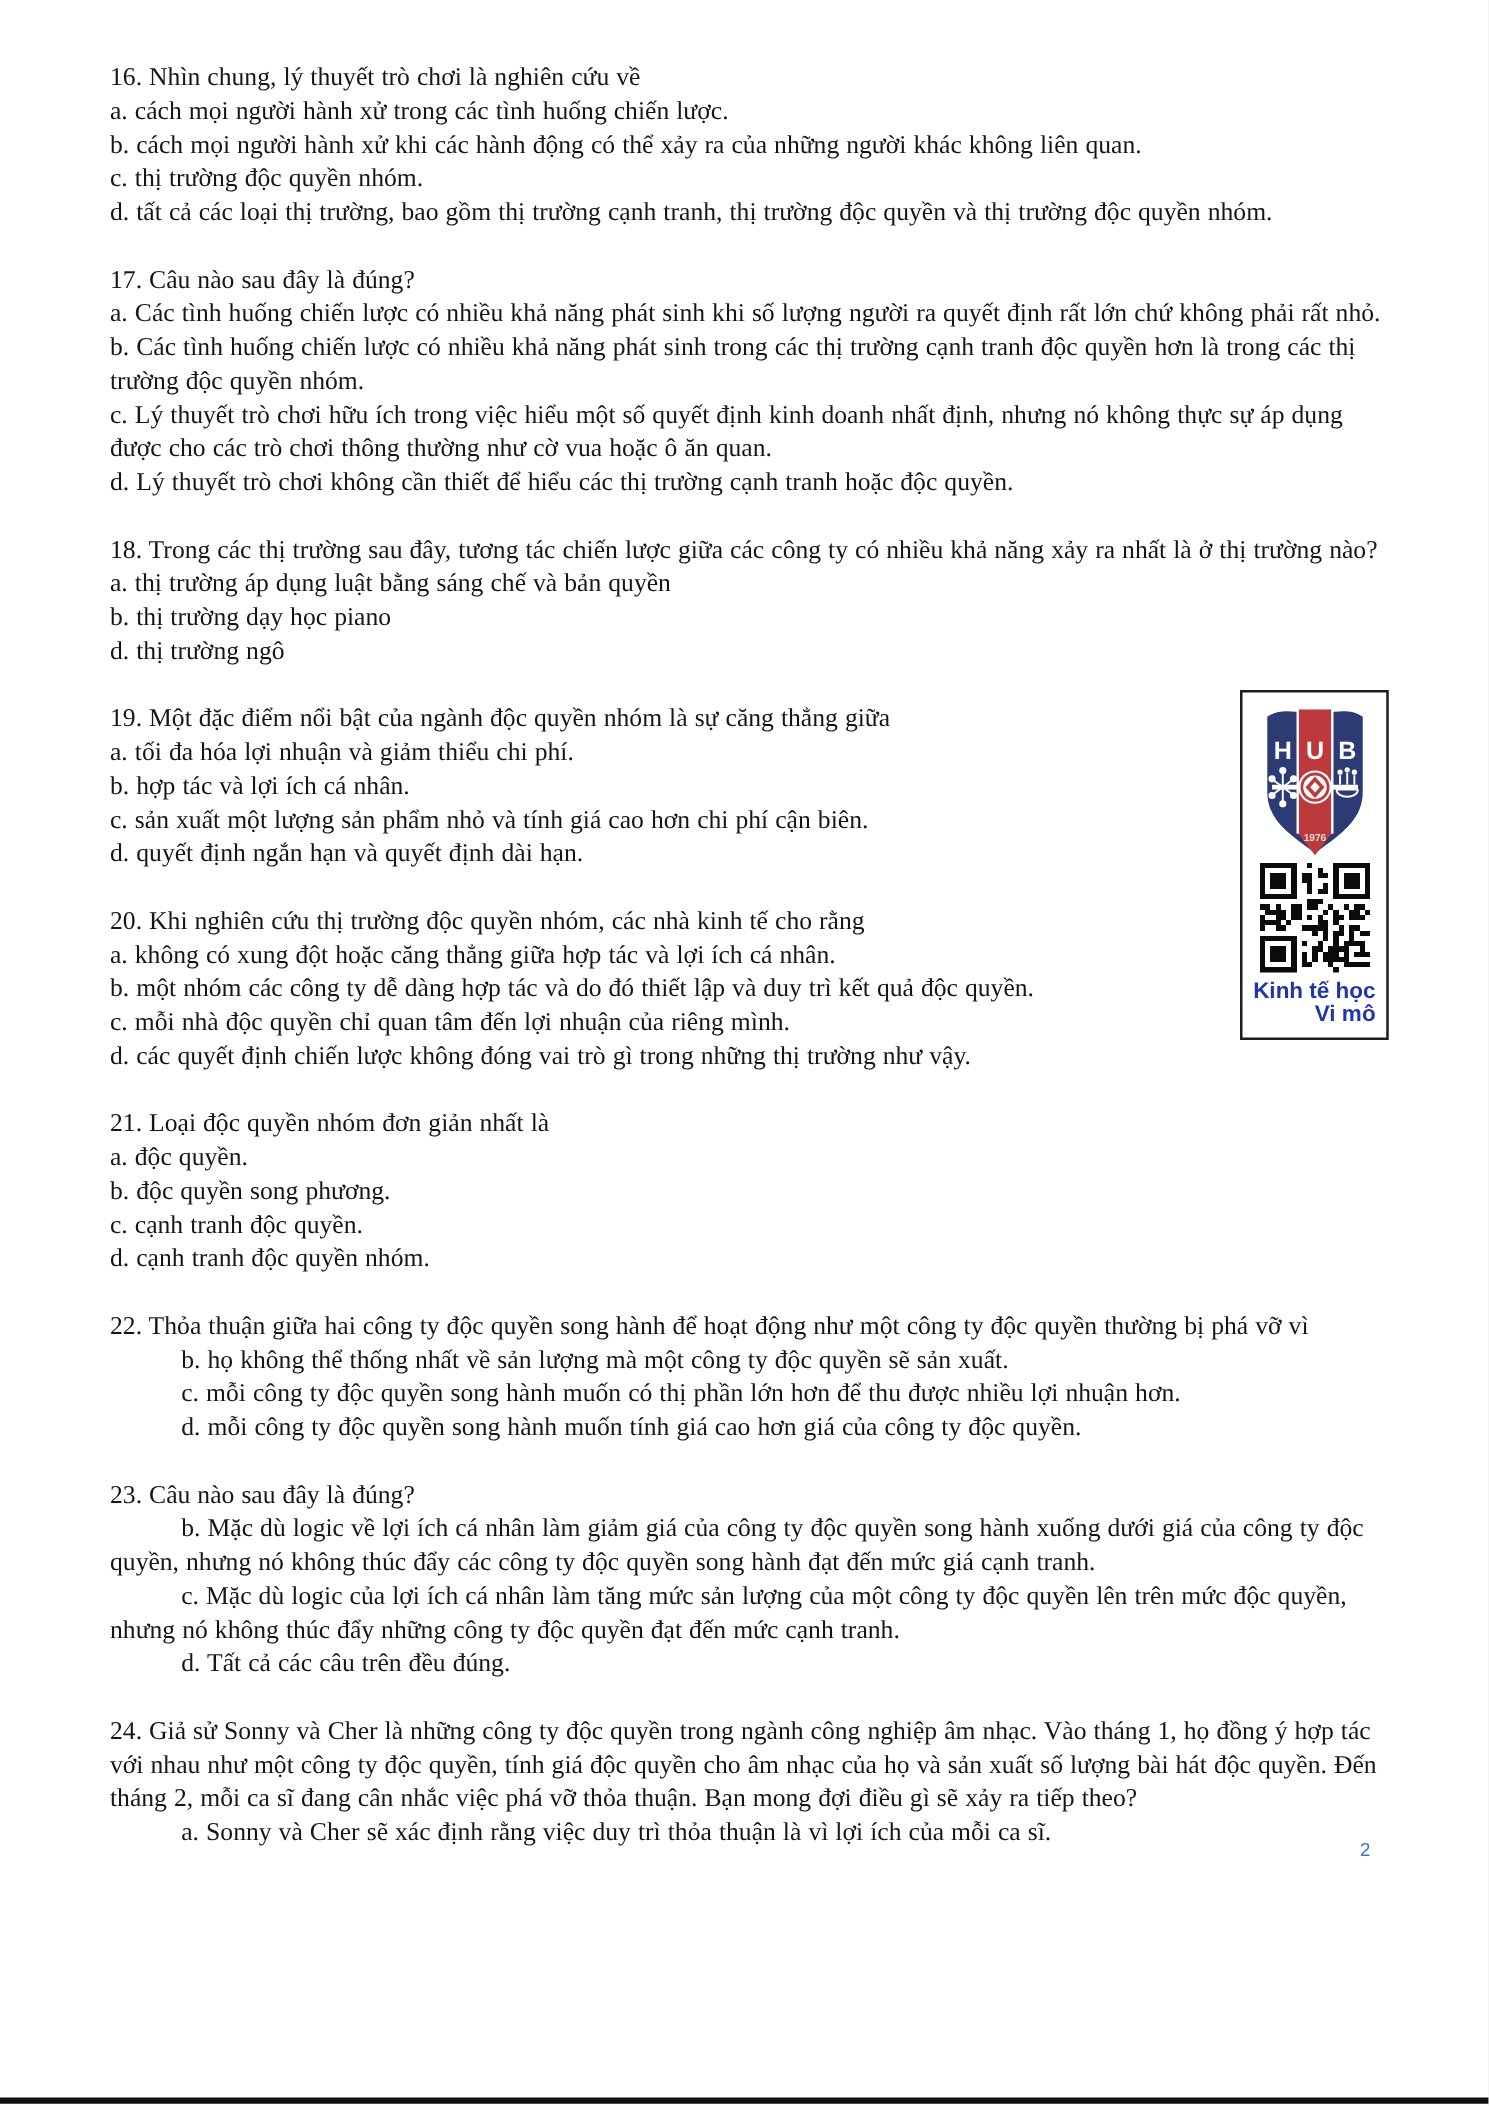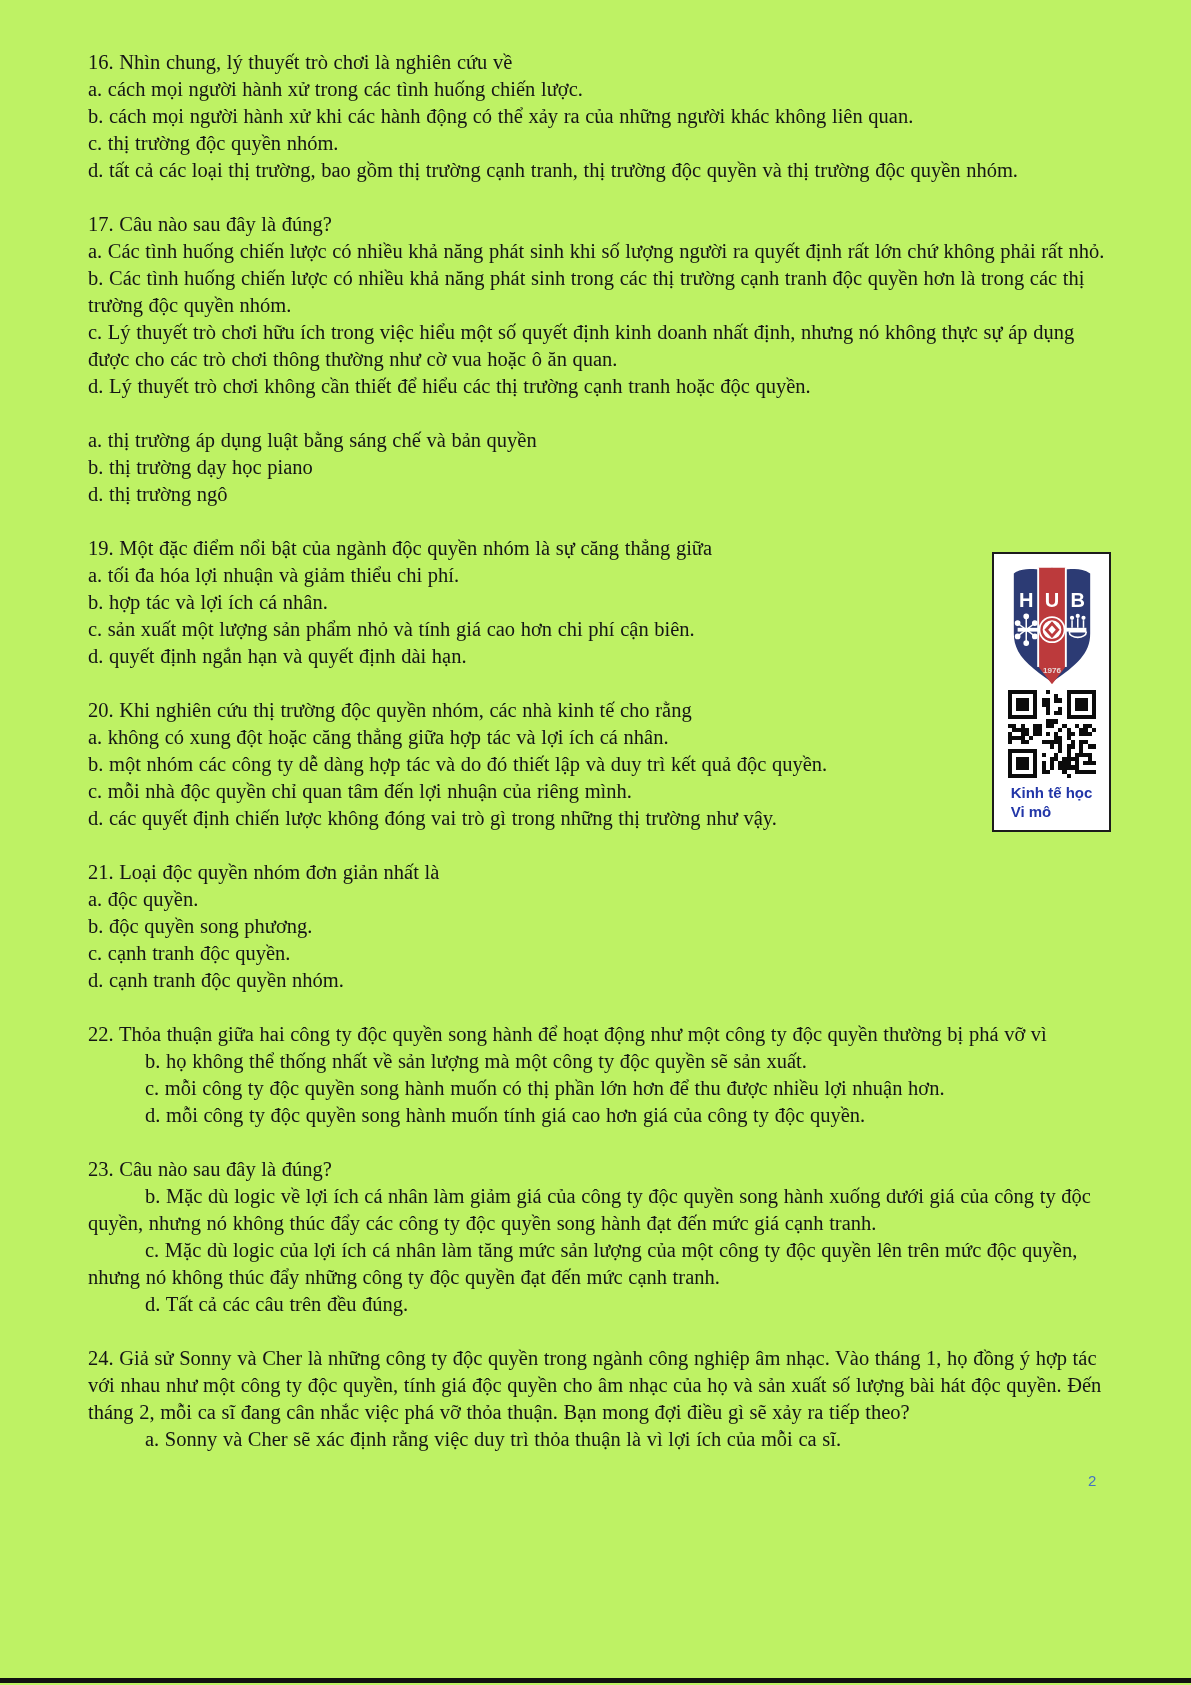--- a/index.html
+++ b/index.html
@@ -1,21 +1,21 @@
 <!DOCTYPE html>
 <html lang="vi"><head>
 <meta charset="utf-8">
 <style>
   html, body { margin: 0; padding: 0; background: #e8e8e8; }
   .page {
     position: relative;
     width: 1191px;
     height: 1685px;
     margin: 0 auto;
-    background: #bef264;
+    background: #ffffff;
     overflow: hidden;
     font-family: "Liberation Serif", "DejaVu Serif", serif;
     color: #151515;
   }
   .content {
     position: absolute;
     left: 88px;
     top: 49px;
     width: 1019px;
   }
@@ -41,24 +41,24 @@
     background: #ffffff;
     box-sizing: border-box;
     display: flex;
     flex-direction: column;
     align-items: center;
   }
   .shield-wrap { margin-top: 7px; width: 92px; height: 126px; }
   .qr-wrap { margin-top: 3px; width: 88px; height: 88px; }
   .logo-caption {
     margin-top: 5px;
-    text-align: left;
+    text-align: right;
     font-family: "Liberation Sans", sans-serif;
     font-weight: bold;
-    font-size: 15px;
+    font-size: 18px;
     line-height: 19px;
   }
 
   
   .page-number {
     position: absolute;
     left: 1088px;
     top: 1472px;
     font-family: "Liberation Sans", sans-serif;
     font-size: 15px;
@@ -89,20 +89,21 @@
         <p class="option">d. tất cả các loại thị trường, bao gồm thị trường cạnh tranh, thị trường độc quyền và thị trường độc quyền nhóm.</p>
       </div>
       <div class="question">
         <p class="stem">17. Câu nào sau đây là đúng?</p>
         <p class="option">a. Các tình huống chiến lược có nhiều khả năng phát sinh khi số lượng người ra quyết định rất lớn chứ không phải rất nhỏ.</p>
         <p class="option">b. Các tình huống chiến lược có nhiều khả năng phát sinh trong các thị trường cạnh tranh độc quyền hơn là trong các thị trường độc quyền nhóm.</p>
         <p class="option">c. Lý thuyết trò chơi hữu ích trong việc hiểu một số quyết định kinh doanh nhất định, nhưng nó không thực sự áp dụng được cho các trò chơi thông thường như cờ vua hoặc ô ăn quan.</p>
         <p class="option bold">d. Lý thuyết trò chơi không cần thiết để hiểu các thị trường cạnh tranh hoặc độc quyền.</p>
       </div>
       <div class="question">
+        <p class="stem">18. Trong các thị trường sau đây, tương tác chiến lược giữa các công ty có nhiều khả năng xảy ra nhất là ở thị trường nào?</p>
         <p class="option">a. thị trường áp dụng luật bằng sáng chế và bản quyền</p>
         <p class="option">b. thị trường dạy học piano</p>
         <p class="option">d. thị trường ngô</p>
       </div>
       <div class="question">
         <p class="stem">19. Một đặc điểm nổi bật của ngành độc quyền nhóm là sự căng thẳng giữa</p>
         <p class="option">a. tối đa hóa lợi nhuận và giảm thiểu chi phí.</p>
         <p class="option bold">b. hợp tác và lợi ích cá nhân.</p>
         <p class="option">c. sản xuất một lượng sản phẩm nhỏ và tính giá cao hơn chi phí cận biên.</p>
         <p class="option">d. quyết định ngắn hạn và quyết định dài hạn.</p>

